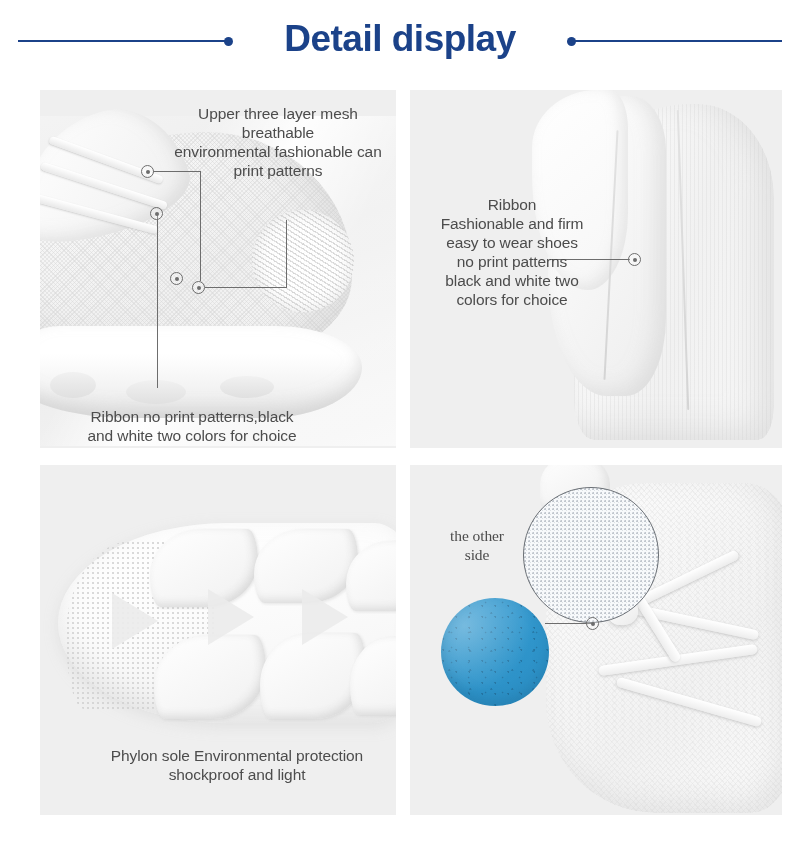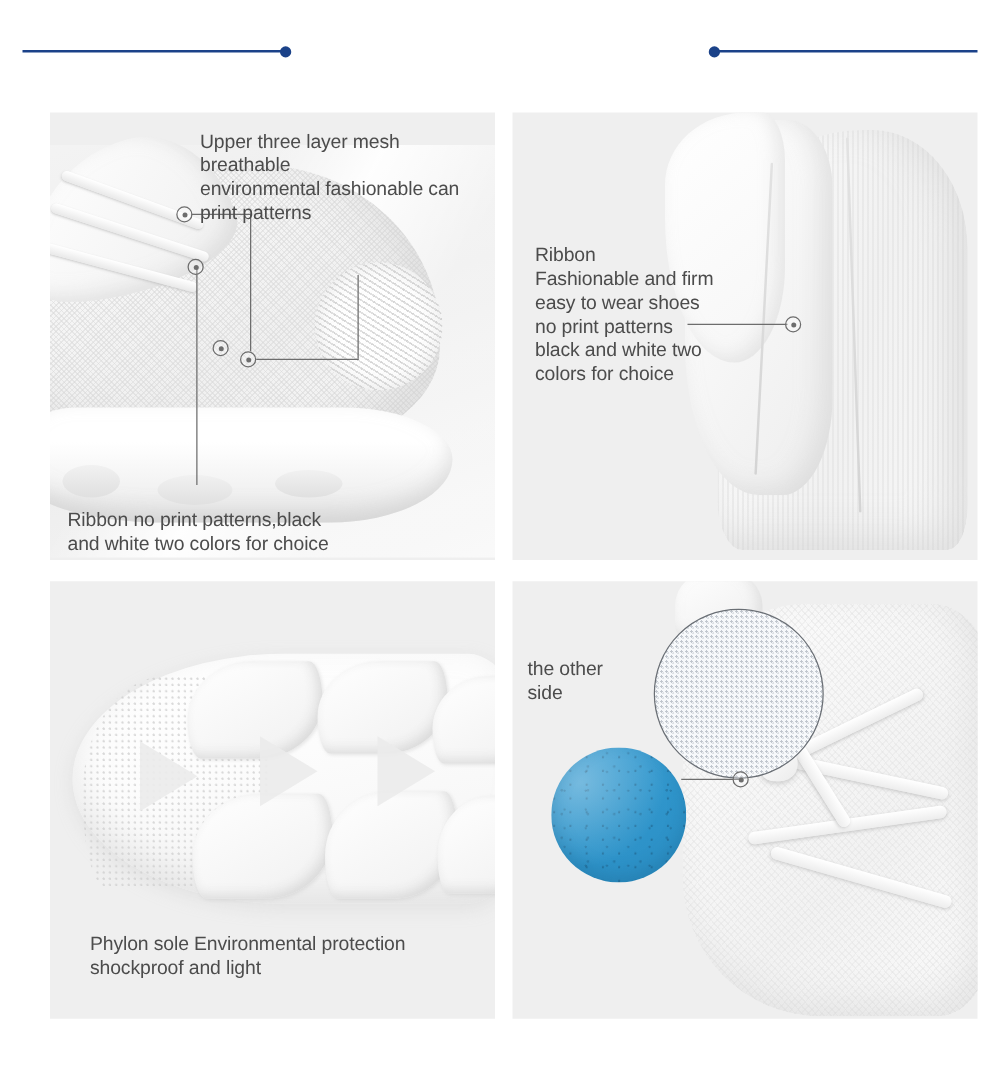--- a/index.html
+++ b/index.html
@@ -65,20 +65,21 @@
     display: grid;
     grid-template-columns: 356px 372px;
     grid-template-rows: 358px 350px;
     column-gap: 14px;
     row-gap: 17px;
   }
   .panel {
     position: relative;
     background: #efefef;
     overflow: hidden;
+    text-align: center;
   }
 
   
   .marker {
     position: absolute;
     width: 13px;
     height: 13px;
     border-radius: 50%;
     border: 1.4px solid #6d6d6d;
     background: rgba(255,255,255,0.25);
@@ -321,20 +322,21 @@
 </style>
 </head>
 <body>
 
 <div class="header">
   <div class="deco deco-left">
     <div class="deco-line"></div>
     <div class="deco-dot"></div>
   </div>
 
+  <div class="header-title">Detail display</div>
 
   <div class="deco deco-right">
     <div class="deco-dot"></div>
     <div class="deco-line"></div>
   </div>
 </div>
 
 <div class="grid">
 
   <div class="panel">
@@ -427,17 +429,17 @@
       <div class="p4-knot" style="left:80px; top:140px;"></div>
     </div>
 
     <div class="mesh-circle" style="left:113px; top:22px;"></div>
 
     <div class="insole-circle" style="left:31px; top:133px;"></div>
 
     <div class="leader h" style="left:135px; top:158px; width:48px;"></div>
     <div class="marker" style="left:176px; top:152px;"></div>
 
-    <div class="note" style="left:12px; top:62px; width:110px;">the other
+    <div class="note" style="left:12px; top:62px; width:110px;font-family:Liberation Serif, serif;">the other
 side</div>
   </div>
 
 </div>
 
 </body></html>

